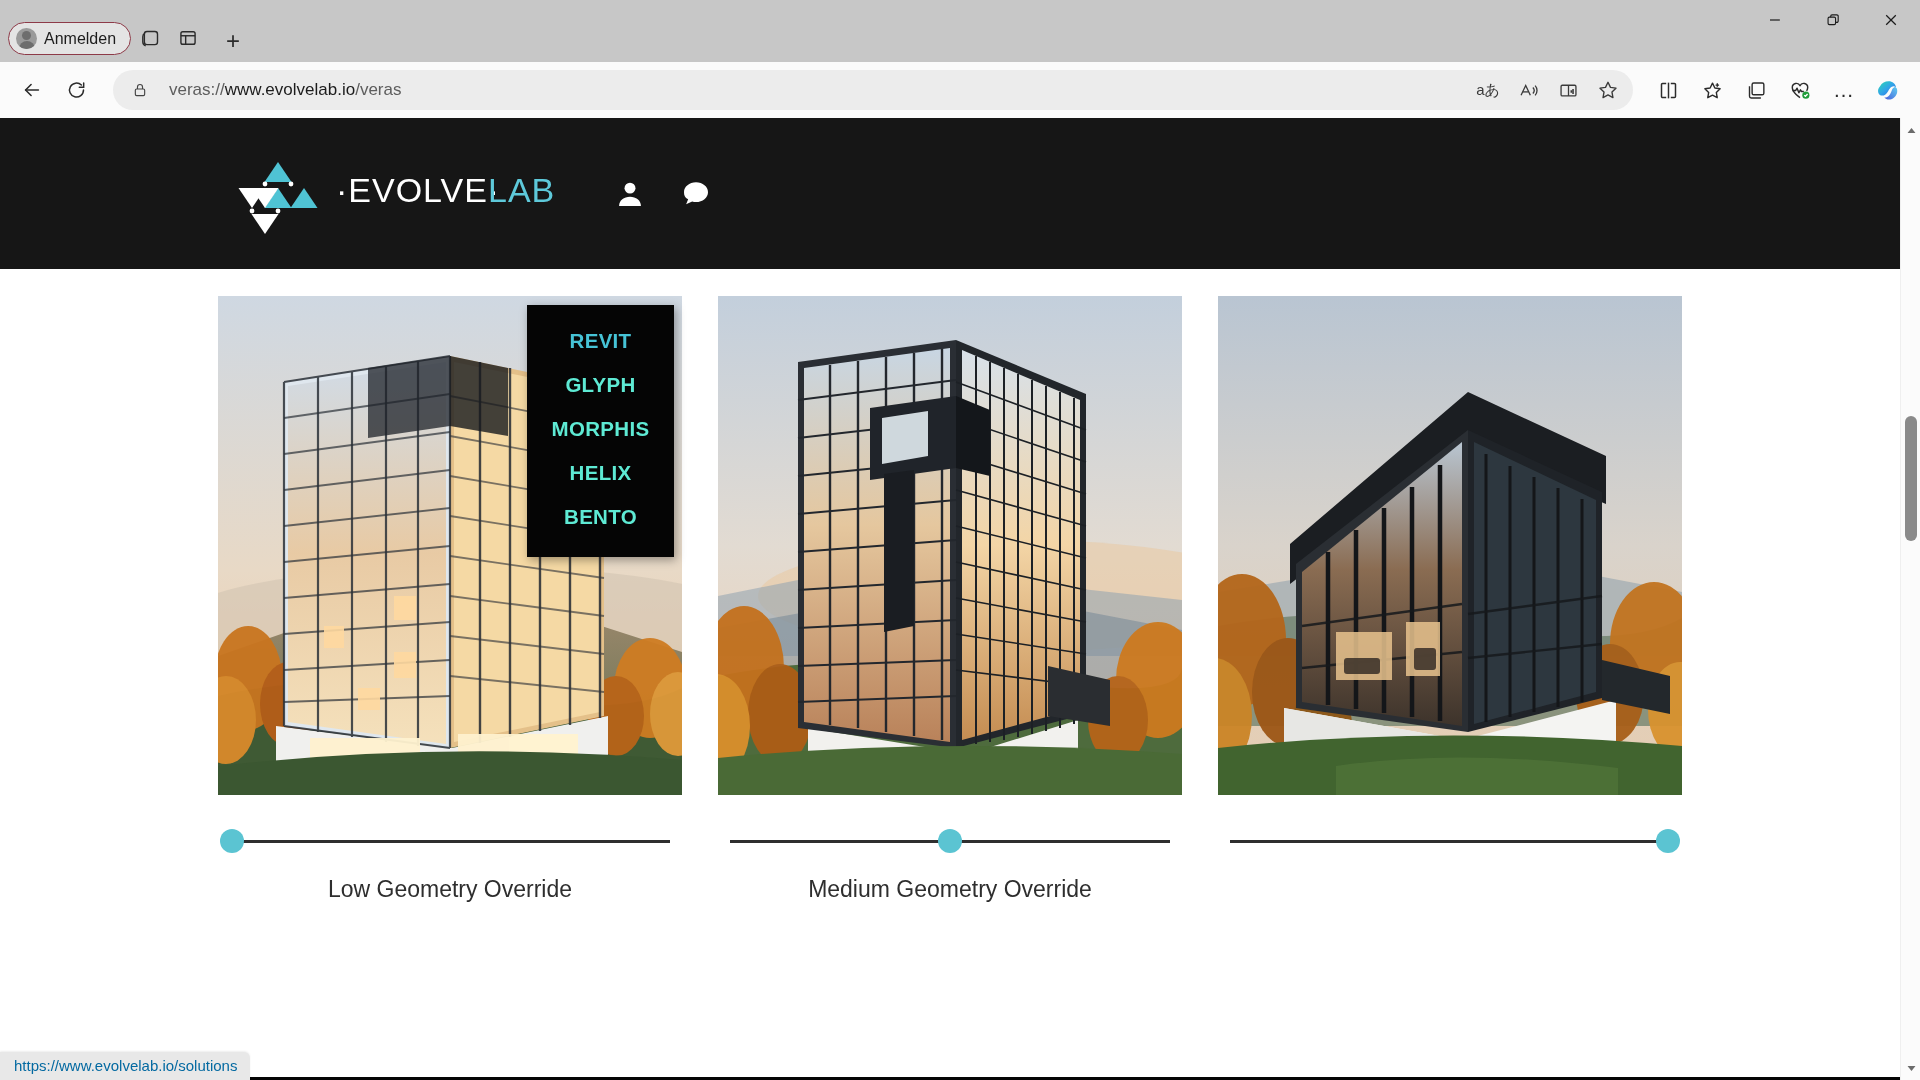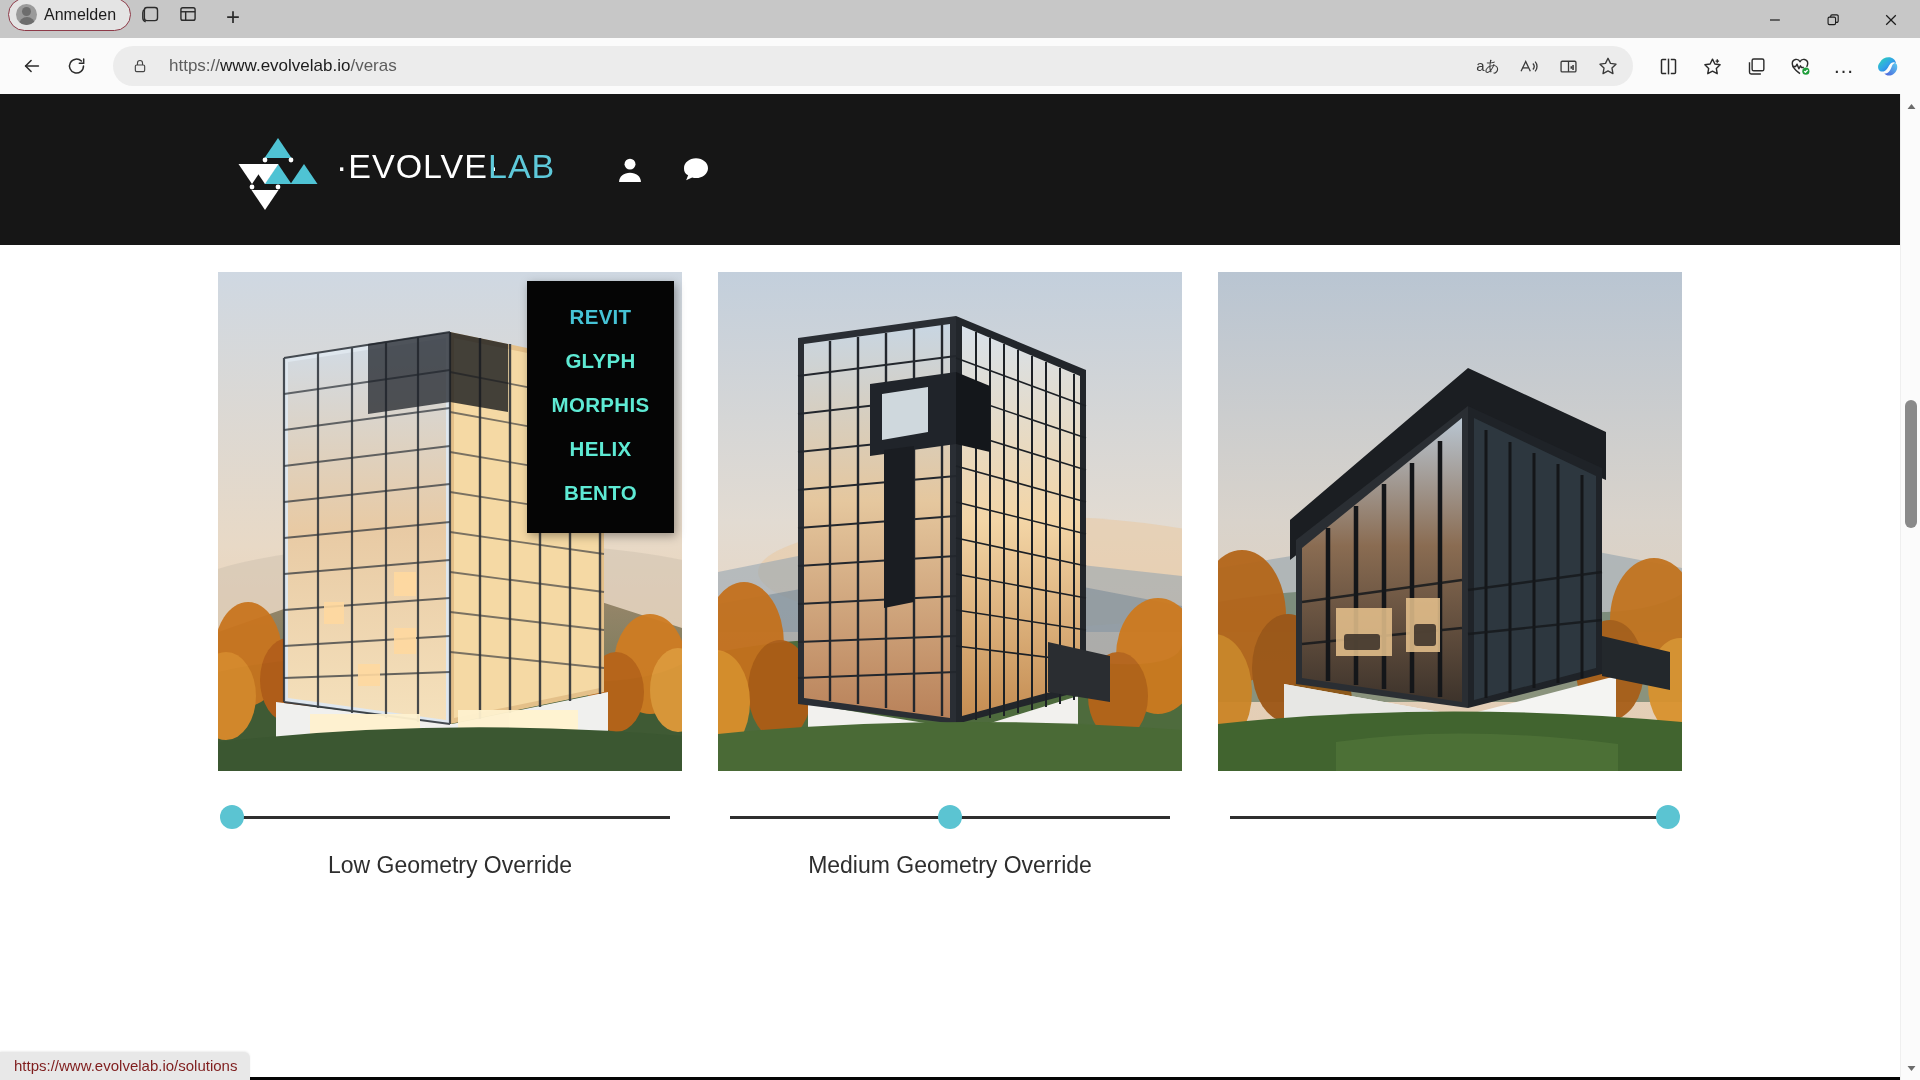--- a/index.html
+++ b/index.html
@@ -9,21 +9,21 @@
     overflow: hidden;
     font-family: "Liberation Sans", sans-serif;
     background: #ffffff;
   }
 
   
   .browser { width: 1920px; height: 1080px; display: flex; flex-direction: column; background: #c7c7c7; }
 
   
   .tabstrip {
-    height: 38px; background: #c7c7c7;
+    height: 62px; background: #c7c7c7;
     display: flex; align-items: flex-end; position: relative;
     padding-left: 8px;
   }
   .profile-pill {
     display: flex; align-items: center; gap: 7px;
     height: 33px; padding: 0 14px 0 7px;
     border: 1.5px solid #8d3a48; border-radius: 18px;
     background: #e4e4e4;
     margin-bottom: 7px;
   }
@@ -167,21 +167,21 @@
     transform: translateX(-50%);
   }
   .caption {
     margin-top: 21px; text-align: center;
     font-size: 23px; color: #2e2e2e; font-weight: 400;
   }
 
   
   .status-bubble {
     position: absolute; left: 0; bottom: 0;
-    background: #e8e8e8; color: #7f1d1d;
+    background: #e8e8e8; color: #0369a1;
     font-size: 15px; padding: 5px 13px 6px 14px;
     border-top-right-radius: 6px;
     box-shadow: 0 -1px 2px rgba(0,0,0,.07);
     white-space: nowrap; z-index: 30;
   }
 
   
   .scrollbar {
     width: 20px; background: #fbfbfb; position: relative; flex: none;
     border-left: 1px solid #efefef;
@@ -268,21 +268,21 @@
       </svg>
     </div>
 
     <div class="omnibox">
       <span class="lock">
         <svg width="16" height="16" viewBox="0 0 24 24" fill="none" stroke="currentColor" stroke-width="1.7">
           <rect x="5" y="10.5" width="14" height="10" rx="2"></rect>
           <path d="M8.2 10.5V7.6a3.8 3.8 0 0 1 7.6 0v2.9"></path>
         </svg>
       </span>
-      <span class="url"><span class="dim">https://</span><span>www.evolvelab.io</span><span class="dim">/veras</span></span>
+      <span class="url"><span class="dim">veras://</span><span>www.evolvelab.io</span><span class="dim">/veras</span></span>
       <span class="omni-actions">
         <span class="omni-ico" style="font-size:15px;">
           <span>aあ</span>
         </span>
         <span class="omni-ico">
           <svg width="21" height="21" viewBox="0 0 24 24" fill="none" stroke="currentColor" stroke-width="1.5">
             <path d="M3.5 17.5L8.8 6.2l5.3 11.3"></path>
               <path d="M5.6 13.6h6.4"></path>
             <path d="M17 8.6a5 5 0 0 1 0 6.8"></path>
               <path d="M19.6 6.4a8.4 8.4 0 0 1 0 11.2"></path>

